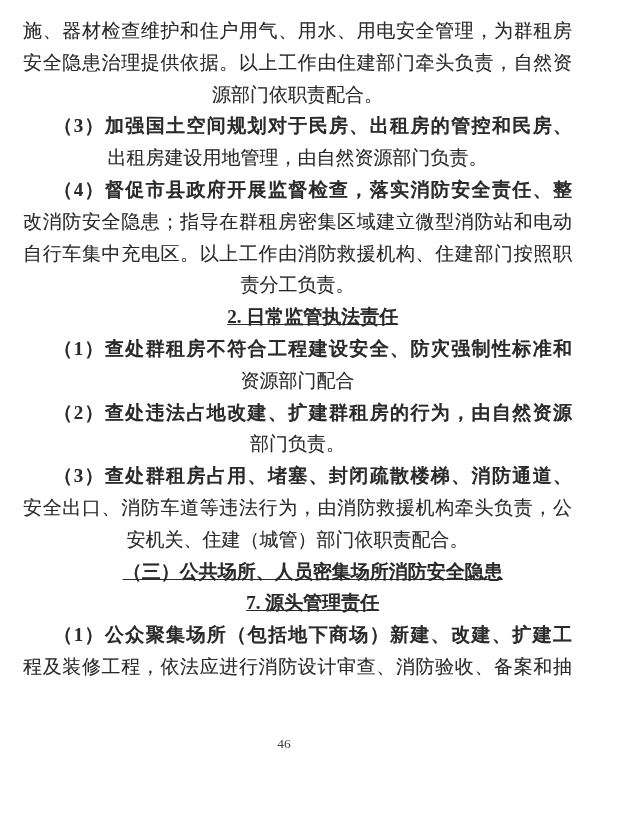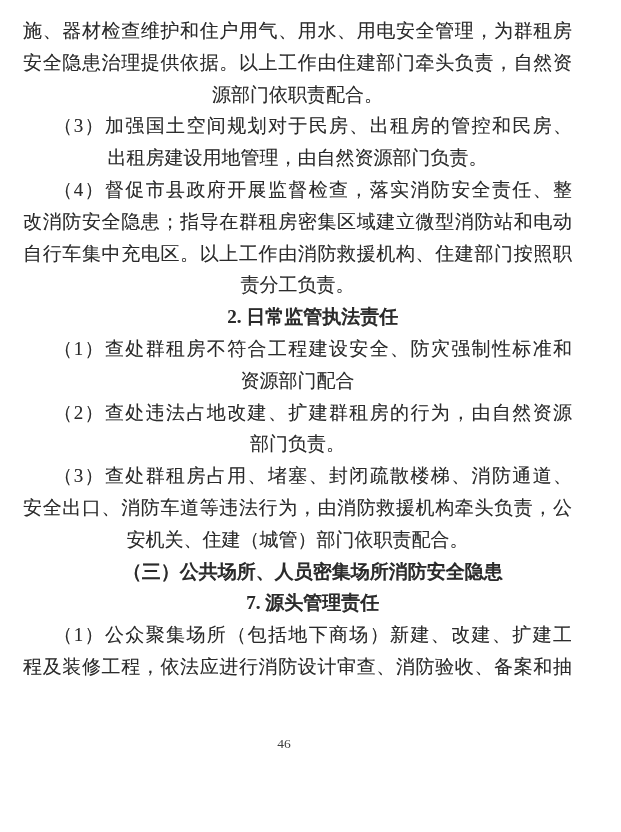--- a/index.html
+++ b/index.html
@@ -32,23 +32,25 @@
     text-align: center;
     text-shadow: 0 0 0.5px rgba(40,40,40,0.35);
   }
   .line.justify {
     text-align: justify;
     text-align-last: justify;
     text-justify: inter-character;
   }
   .line.indent {
     text-indent: 1.6em;
+    font-weight: bold;
   }
   .line.bold {
     font-weight: bold;
+    text-decoration: underline;
   }
   .page-number {
     position: absolute;
     left: 250px;
     top: 736px;
     width: 44px;
     text-align: center;
     font-size: 13.5px;
     color: #3d3d3d;
   }

